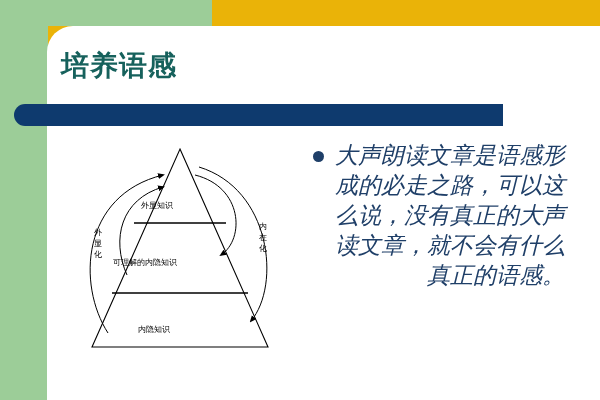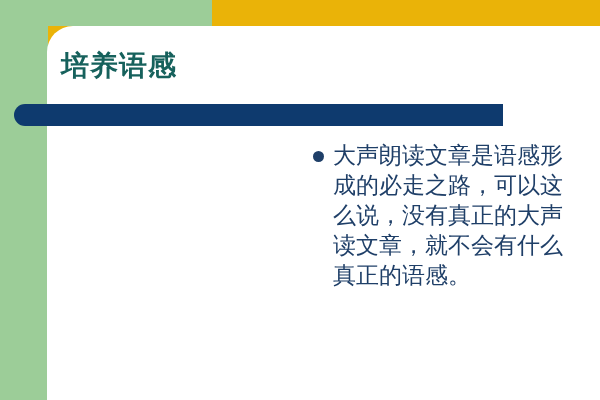--- a/index.html
+++ b/index.html
@@ -90,21 +90,22 @@
     margin-top: 11px;
     margin-right: 9px;
     flex: 0 0 auto;
   }
   .bullet-text {
     font-size: 23px;
     line-height: 30px;
     color: #1f3f68;
     font-family: "DejaVu Serif", "Liberation Serif", serif;
     width: 232px;
-    text-align: left;
+    text-align: right;
+    font-style: italic;
   }
 
   
   .diagram {
     position: absolute;
     left: 75px;
     top: 135px;
     width: 215px;
     height: 245px;
   }
@@ -138,19 +139,52 @@
 
 <div id="slide">
 
   <div class="green-left-band"></div>
   <div class="green-top-band"></div>
   <div class="white-panel"></div>
   <div class="blue-bar"></div>
 
   <div class="slide-title">培养语感</div>
 
+  <div class="diagram">
+    <svg width="215" height="245" viewBox="0 0 215 245">
+      <defs>
+        <marker id="arrowhead" markerWidth="7" markerHeight="7" refX="5" refY="3" orient="auto" markerUnits="strokeWidth">
+          <path d="M0,0 L7,3 L0,6 z" fill="#000000"></path>
+        </marker>
+      </defs>
+
+      <polygon points="105,14 193,212 17,212" fill="none" stroke="#000000" stroke-width="1.1"></polygon>
+
+      <line x1="59" y1="88" x2="151" y2="88" stroke="#000000" stroke-width="1.3"></line>
+
+      <line x1="37" y1="158" x2="173" y2="158" stroke="#000000" stroke-width="1.3"></line>
+
+      <path d="M 33,198 C 2,150 6,60 88,40" fill="none" stroke="#000000" stroke-width="1" marker-end="url(#arrowhead)"></path>
+
+      <path d="M 52,140 C 36,104 46,64 88,52" fill="none" stroke="#000000" stroke-width="1" marker-end="url(#arrowhead)"></path>
+
+      <path d="M 120,40 C 168,52 170,104 146,120" fill="none" stroke="#000000" stroke-width="1" marker-end="url(#arrowhead)"></path>
+
+      <path d="M 124,32 C 196,54 206,150 176,186" fill="none" stroke="#000000" stroke-width="1" marker-end="url(#arrowhead)"></path>
+    </svg>
+
+    <div class="dlabel dlabel-top">外显知识</div>
+
+    <div class="dlabel dlabel-mid">可理解的内隐知识</div>
+
+    <div class="dlabel dlabel-bottom">内隐知识</div>
+
+    <div class="dlabel-vert dlabel-left">外显化</div>
+
+    <div class="dlabel-vert dlabel-right">内在化</div>
+  </div>
 
   <div class="body-block">
     <div class="bullet-dot"></div>
     <div class="bullet-text">大声朗读文章是语感形成的必走之路，可以这么说，没有真正的大声读文章，就不会有什么真正的语感。</div>
   </div>
 
 </div>
 
 </body></html>

